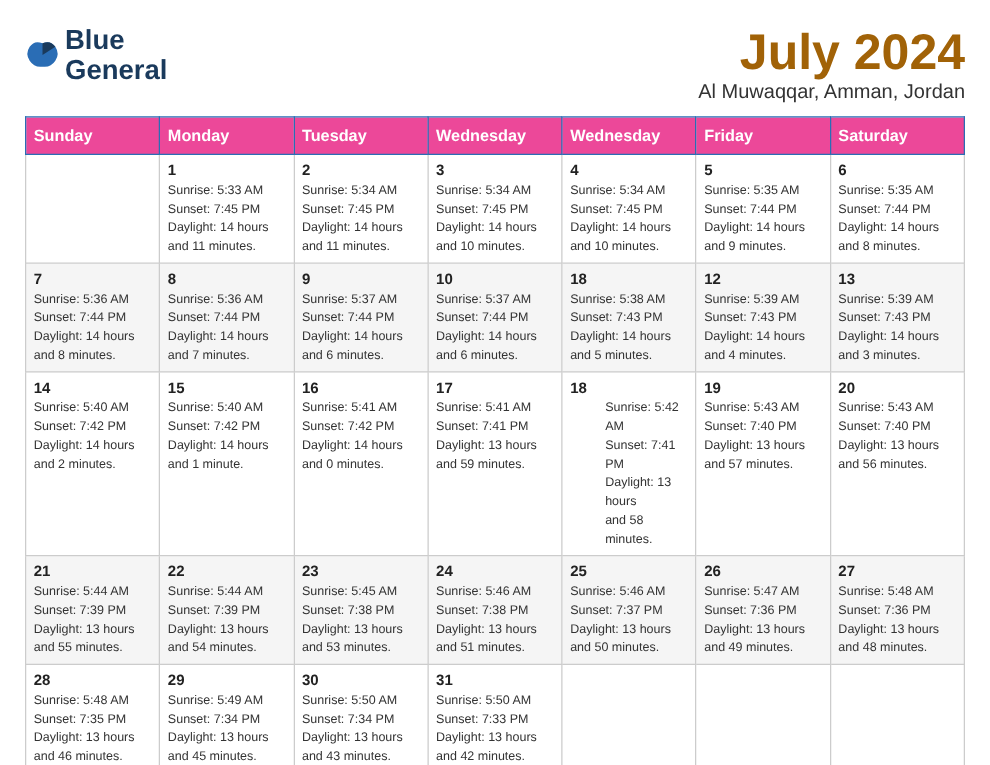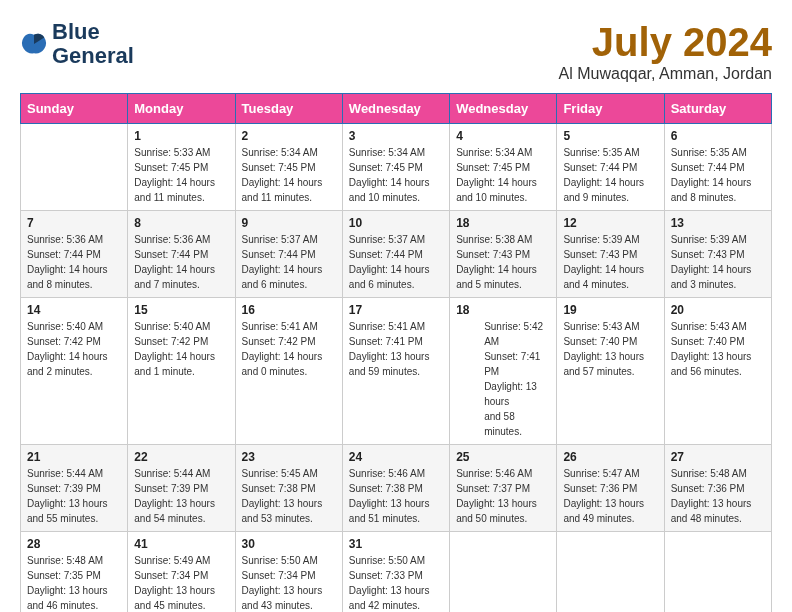--- a/index.html
+++ b/index.html
@@ -319,21 +319,21 @@
       </tr>
       <tr>
         <td>
           <span class="day-num">28</span>
           <div class="day-info" style="white-space: pre-line;">Sunrise: 5:48 AM
 Sunset: 7:35 PM
 Daylight: 13 hours
 and 46 minutes.</div>
         </td>
         <td>
-          <span class="day-num">41</span>
+          <span class="day-num">29</span>
           <div class="day-info" style="white-space: pre-line;">Sunrise: 5:49 AM
 Sunset: 7:34 PM
 Daylight: 13 hours
 and 45 minutes.</div>
         </td>
         <td>
           <span class="day-num">30</span>
           <div class="day-info" style="white-space: pre-line;">Sunrise: 5:50 AM
 Sunset: 7:34 PM
 Daylight: 13 hours

